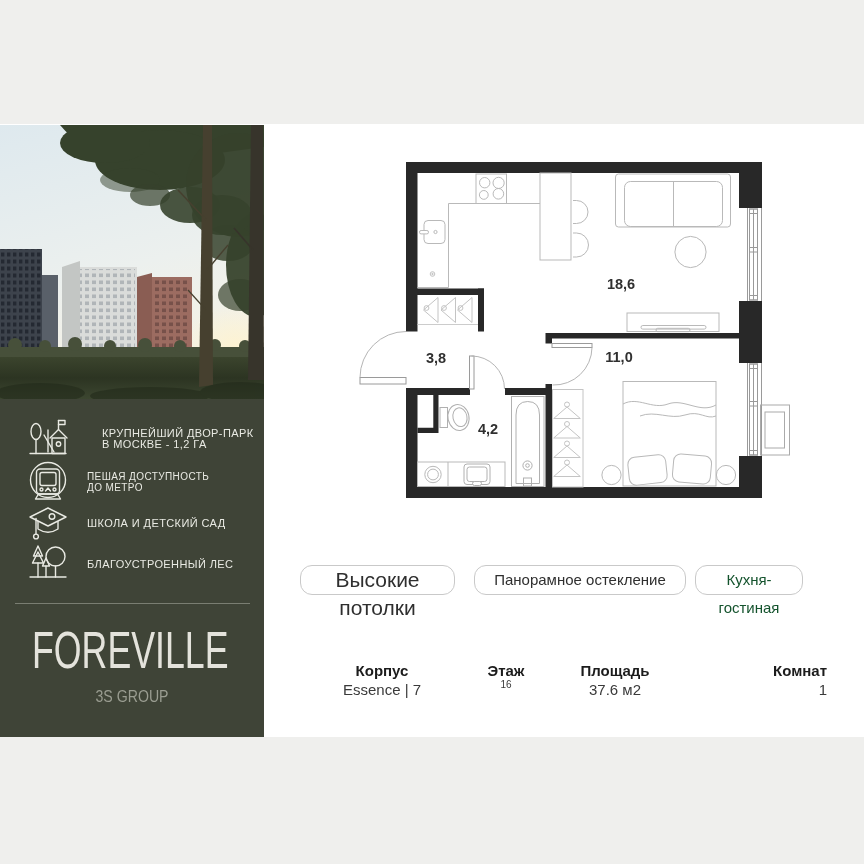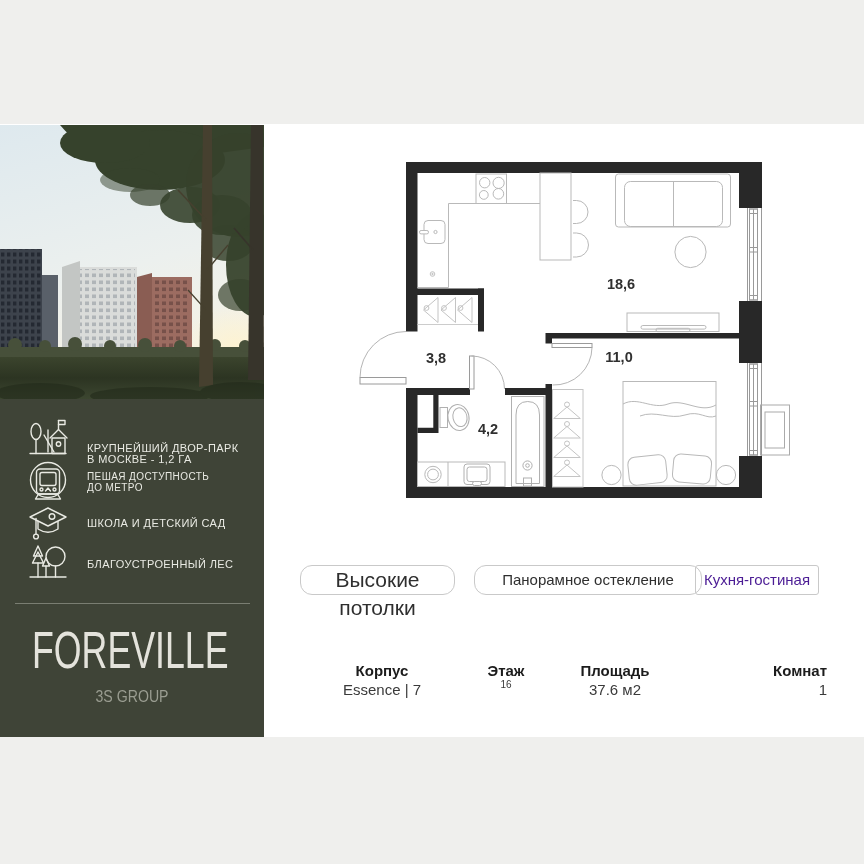--- a/index.html
+++ b/index.html
@@ -150,21 +150,21 @@
     <circle cx="55.5" cy="146.5" r="9.5"></circle>
     <line x1="55.5" y1="156" x2="55.5" y2="167"></line>
     <path d="M38,136 L33.5,146 H42.5 Z"></path>
     <path d="M38,142 L32.5,153 H43.5 Z"></path>
     <line x1="38" y1="153" x2="38" y2="167"></line>
     <path d="M46,148 L42.5,156 H49.5 Z"></path>
     <line x1="46" y1="156" x2="46" y2="167"></line>
   </g>
 </svg>
 
-<div class="abs" style="left:87px;top:427.5px;width:170px;font-size:11px;line-height:11.4px;letter-spacing:0.4px;color:#e9eae3;margin-top:15px;">КРУПНЕЙШИЙ ДВОР-ПАРК<br>В МОСКВЕ - 1,2 ГА</div>
+<div class="abs" style="left:102px;top:427.5px;width:170px;font-size:11px;line-height:11.4px;letter-spacing:0.4px;color:#e9eae3;">КРУПНЕЙШИЙ ДВОР-ПАРК<br>В МОСКВЕ - 1,2 ГА</div>
 
 <div class="abs" style="left:87px;top:471px;width:170px;font-size:10px;line-height:11.4px;letter-spacing:0.4px;color:#e9eae3;">ПЕШАЯ ДОСТУПНОСТЬ<br>ДО МЕТРО</div>
 
 <div class="abs" style="left:87px;top:518px;width:175px;font-size:11px;line-height:11.4px;letter-spacing:0.4px;color:#e9eae3;">ШКОЛА И ДЕТСКИЙ САД</div>
 
 <div class="abs" style="left:87px;top:558.5px;width:175px;font-size:11px;line-height:11.4px;letter-spacing:0.4px;color:#e9eae3;">БЛАГОУСТРОЕННЫЙ ЛЕС</div>
 
 <div class="abs" style="left:15px;top:603px;width:235px;height:1px;background:rgba(233,234,227,0.35);"></div>
 
 <svg class="abs" style="left:0;top:600px;" width="264" height="137" viewBox="0 0 264 137">
@@ -451,22 +451,22 @@
         <text x="436" y="363" font-family="Liberation Sans, sans-serif" font-size="14.5" font-weight="bold" fill="#303030" text-anchor="middle">3,8</text>
       </g>
 
   <g>
         <text x="488" y="434" font-family="Liberation Sans, sans-serif" font-size="14.5" font-weight="bold" fill="#303030" text-anchor="middle">4,2</text>
       </g>
 </g>
 </svg>
 
 <div class="abs" style="left:300px;top:565px;width:155px;height:30px;border:1px solid #c9c9c9;border-radius:12px;box-sizing:border-box;text-align:center;line-height:28px;font-size:21px;color:#2f2f2f;">Высокие потолки</div>
-<div class="abs" style="left:474px;top:565px;width:228px;height:30px;border:1px solid #c9c9c9;border-radius:12px;box-sizing:border-box;text-align:center;line-height:28px;font-size:15px;color:#2f2f2f;">Панорамное остекление</div>
-<div class="abs" style="left:695px;top:565px;width:124px;height:30px;border:1px solid #c9c9c9;border-radius:3px;box-sizing:border-box;text-align:center;line-height:28px;font-size:15px;color:#4c1d95;">Кухня-гостиная</div>
+<div class="abs" style="left:474px;top:565px;width:212px;height:30px;border:1px solid #c9c9c9;border-radius:12px;box-sizing:border-box;text-align:center;line-height:28px;font-size:15px;color:#2f2f2f;">Панорамное остекление</div>
+<div class="abs" style="left:695px;top:565px;width:108px;height:30px;border:1px solid #c9c9c9;border-radius:12px;box-sizing:border-box;text-align:center;line-height:28px;font-size:15px;color:#14532d;">Кухня-гостиная</div>
 
 <div class="abs" style="left:312px;top:662px;width:140px;text-align:center;">
   <div style="font-size:15px;font-weight:bold;color:#1c1c1c;">Корпус</div>
   <div style="font-size:15px;color:#3a3a3a;margin-top:2px;">Essence | 7</div>
 </div>
 
 <div class="abs" style="left:436px;top:662px;width:140px;text-align:center;">
   <div style="font-size:15px;font-weight:bold;color:#1c1c1c;">Этаж</div>
   <div style="font-size:10px;color:#3a3a3a;margin-top:0;">16</div>
 </div>

